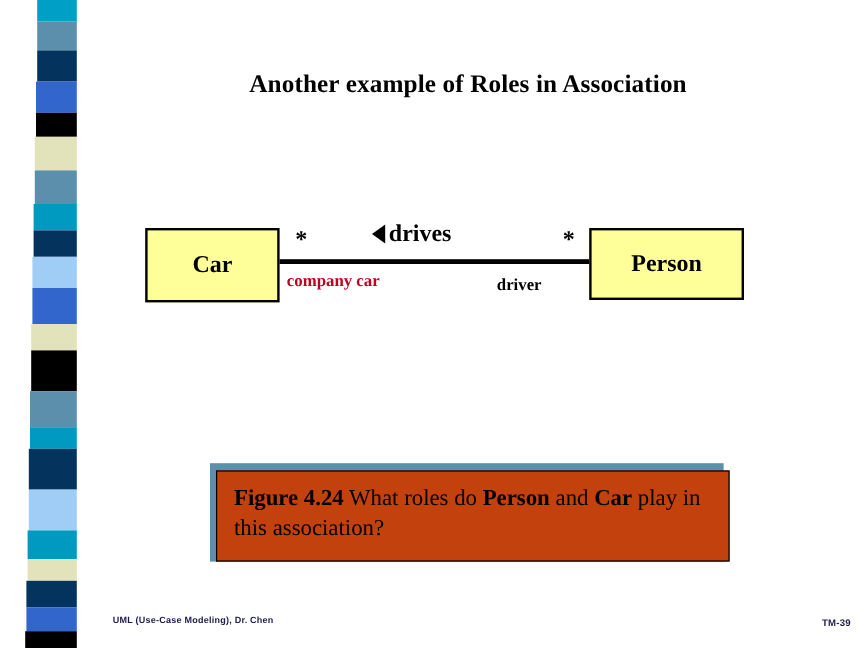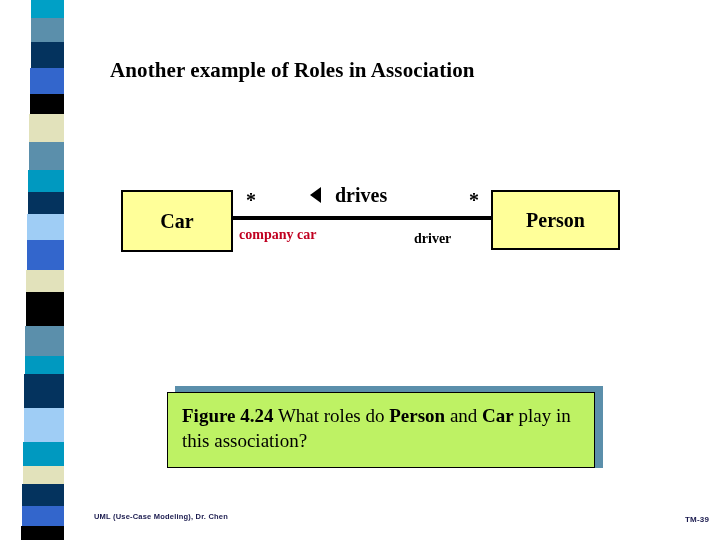--- a/index.html
+++ b/index.html
@@ -34,20 +34,21 @@
     position: absolute;
     left: 0;
   }
 
   
   #slide-title {
     position: absolute;
     left: 110px;
     top: 58px;
     width: 560px;
+    text-align: center;
     font-family: "Liberation Serif", serif;
     font-weight: bold;
     font-size: 21px;
     color: #000000;
     letter-spacing: 0.1px;
     white-space: nowrap;
   }
 
   
   #uml-diagram {
@@ -88,21 +89,21 @@
     font-size: 20px;
     color: #000000;
     line-height: 1;
   }
   #assoc-name-group {
     position: absolute;
     left: 310px;
     top: 185px;
     display: flex;
     align-items: center;
-    gap: 14px;
+    gap: 3px;
   }
   #assoc-direction-triangle {
     width: 0;
     height: 0;
     border-top: 8px solid transparent;
     border-bottom: 8px solid transparent;
     border-right: 11px solid #000000;
   }
   #assoc-name-label {
     font-family: "Liberation Serif", serif;
@@ -226,21 +227,21 @@
       <span id="assoc-direction-triangle"></span>
       <span id="assoc-name-label">drives</span>
     </div>
 
     <div class="role-label" id="role-left" style="left: 239px; top: 228px; color: rgb(192, 0, 32);">company car</div>
 
     <div class="role-label" id="role-right" style="left: 414px; top: 232px; color: #000000;">driver</div>
   </div>
 
   <div id="caption-shadow" style="background: rgb(91, 143, 171);"></div>
-  <div id="caption-box" style="background: #bef264;">
+  <div id="caption-box" style="background: #c2410c; margin-left: 13px;">
     <div id="caption-text">
       <b>Figure 4.24</b><span>  What roles do </span><b>Person</b><span> and </span><b>Car</b><span> play in this association?</span>
     </div>
   </div>
 
   <div id="footer-left" style="color: rgb(26, 26, 78); text-align: right;">UML (Use-Case Modeling), Dr. Chen</div>
   <div id="footer-page" style="color: rgb(26, 26, 78);">TM-39</div>
 
 </div>
 

